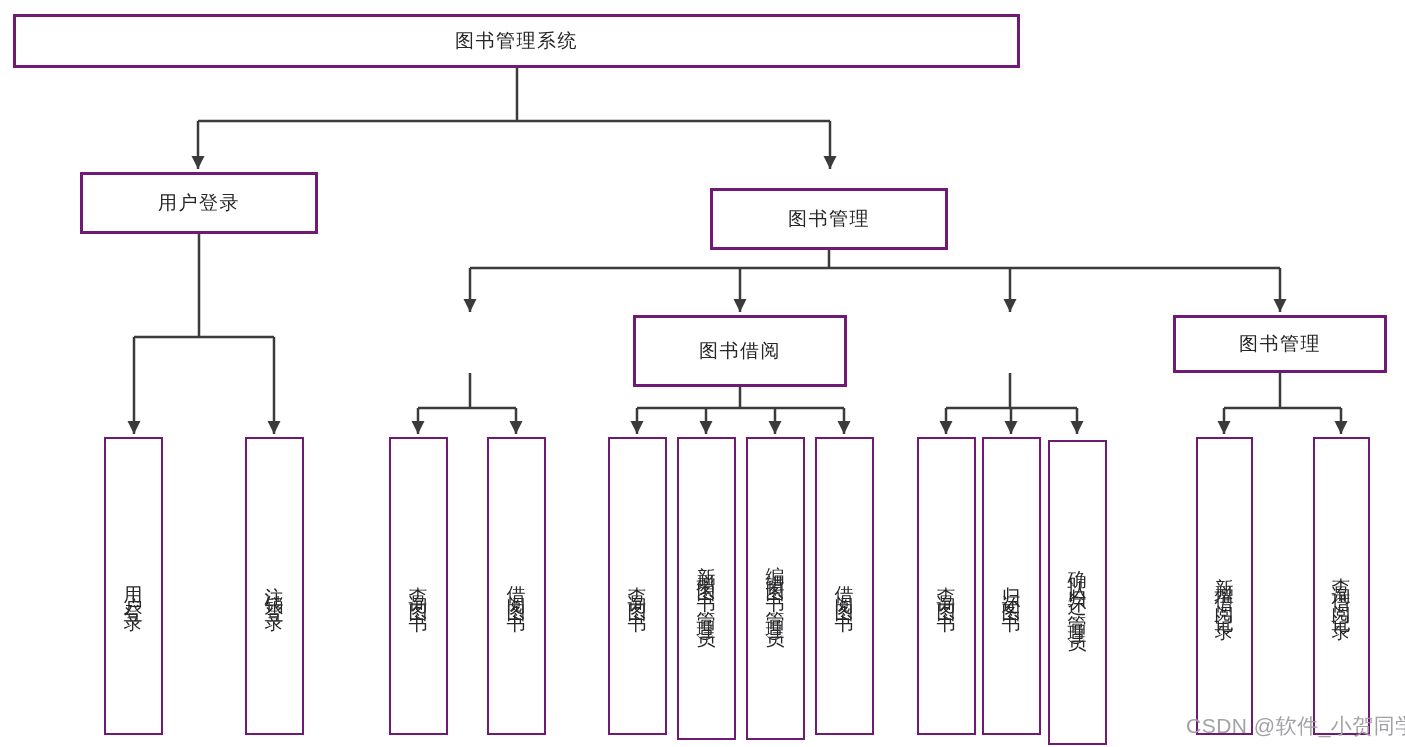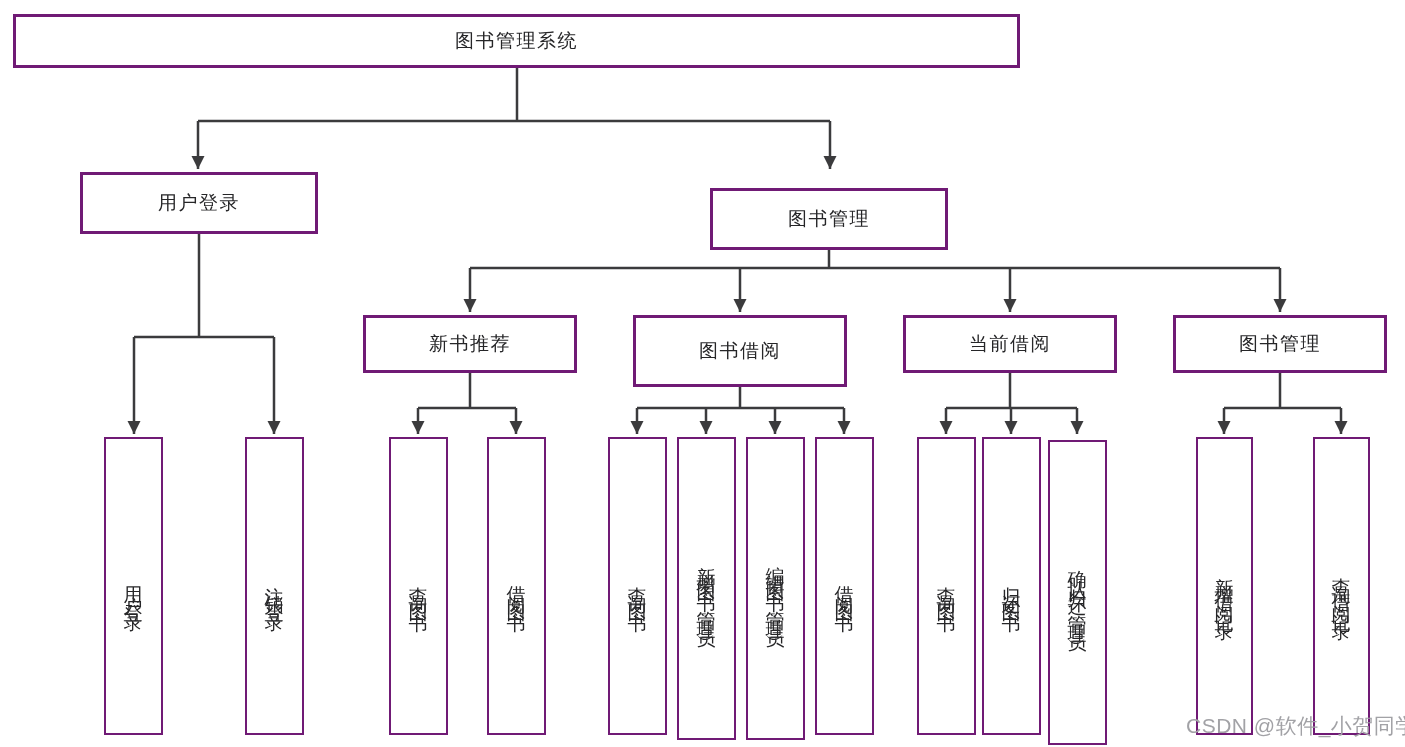--- a/index.html
+++ b/index.html
@@ -72,23 +72,21 @@
       <path marker-end="url(#ah)" d="M1224,408 V434"></path>
       <path marker-end="url(#ah)" d="M1341,408 V434"></path>
     </g>
   </svg>
 
   <div class="node hbox root" style="left:13px;top:14px;width:1007px;height:54px;">图书管理系统</div>
 
   <div class="node hbox" style="left:80px;top:172px;width:238px;height:62px;">用户登录</div>
   <div class="node hbox" style="left:710px;top:188px;width:238px;height:62px;">图书管理</div>
 
-  <div class="node hbox" style="left:363px;top:315px;width:214px;height:58px;">新书推荐</div>
   <div class="node hbox" style="left:633px;top:315px;width:214px;height:72px;">图书借阅</div>
-  <div class="node hbox" style="left:903px;top:315px;width:214px;height:58px;">当前借阅</div>
   <div class="node hbox" style="left:1173px;top:315px;width:214px;height:58px;">图书管理</div>
 
   <div class="node vbox" style="left:104px;top:437px;">用户登录</div>
   <div class="node vbox" style="left:245px;top:437px;">注销登录</div>
 
   <div class="node vbox" style="left:389px;top:437px;">查询图书</div>
   <div class="node vbox" style="left:487px;top:437px;">借阅图书</div>
 
   <div class="node vbox" style="left:608px;top:437px;">查询图书</div>
   <div class="node vbox" style="left:677px;top:437px;height:303px;">新增图书（管理员）</div>

